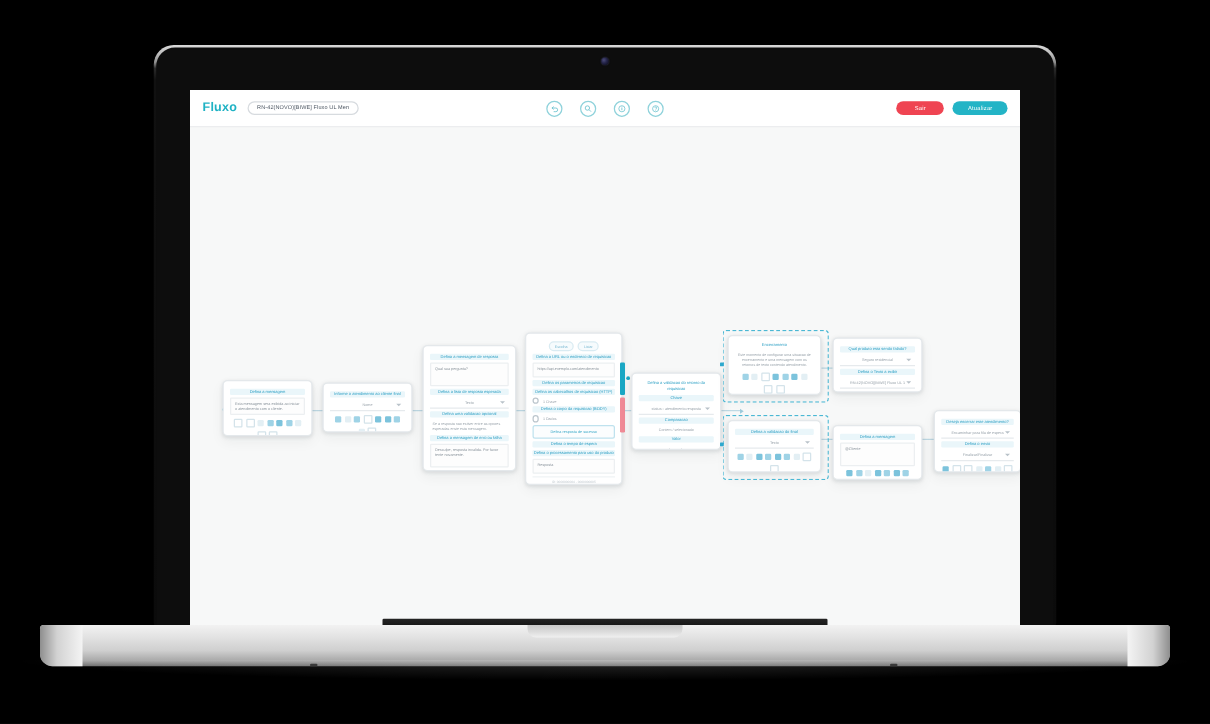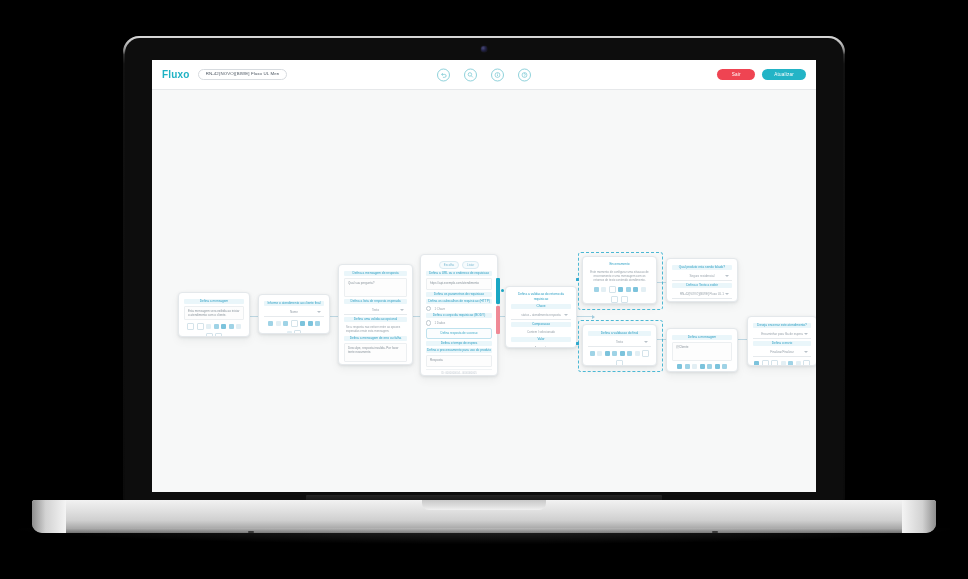--- a/index.html
+++ b/index.html
@@ -20,21 +20,21 @@
     background:#0d0d0d;
   }
   .camera{
     position:absolute;left:50%;top:10px;width:6px;height:6px;margin-left:-3px;
     border-radius:50%;background:radial-gradient(circle at 35% 35%,#4a4a78 0%,#232347 45%,#0a0a14 100%);
     box-shadow:0 0 1px rgba(120,120,180,.6);
   }
 
   
   .screen{
-    position:absolute;left:152px;top:60px;width:664px;height:432px;
+    position:absolute;left:152px;top:72px;width:664px;height:432px;
     background:#f7f8f8;overflow:hidden;
   }
 
   
   .appbar{
     position:relative;height:30px;background:#ffffff;
     border-bottom:1px solid #e6e8ea;
     display:flex;align-items:center;padding:0 10px;box-sizing:border-box;
   }
   .brand{

